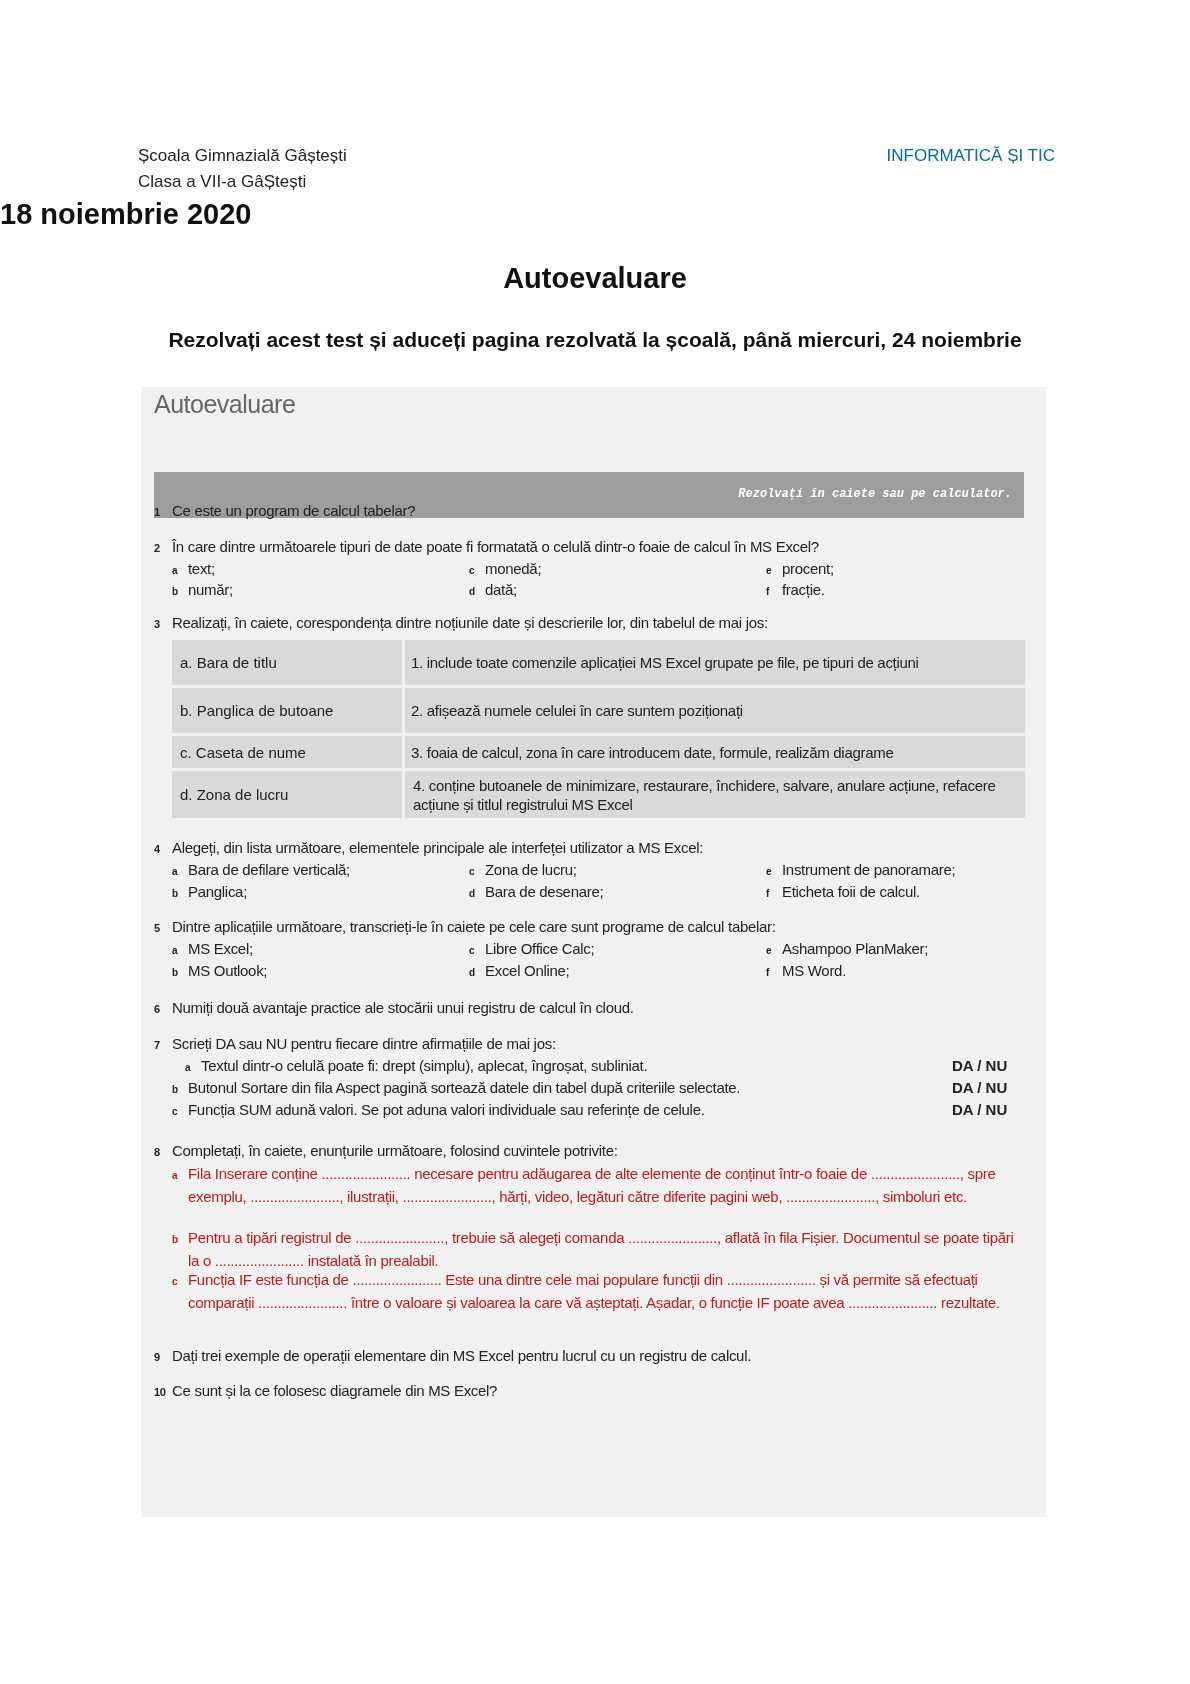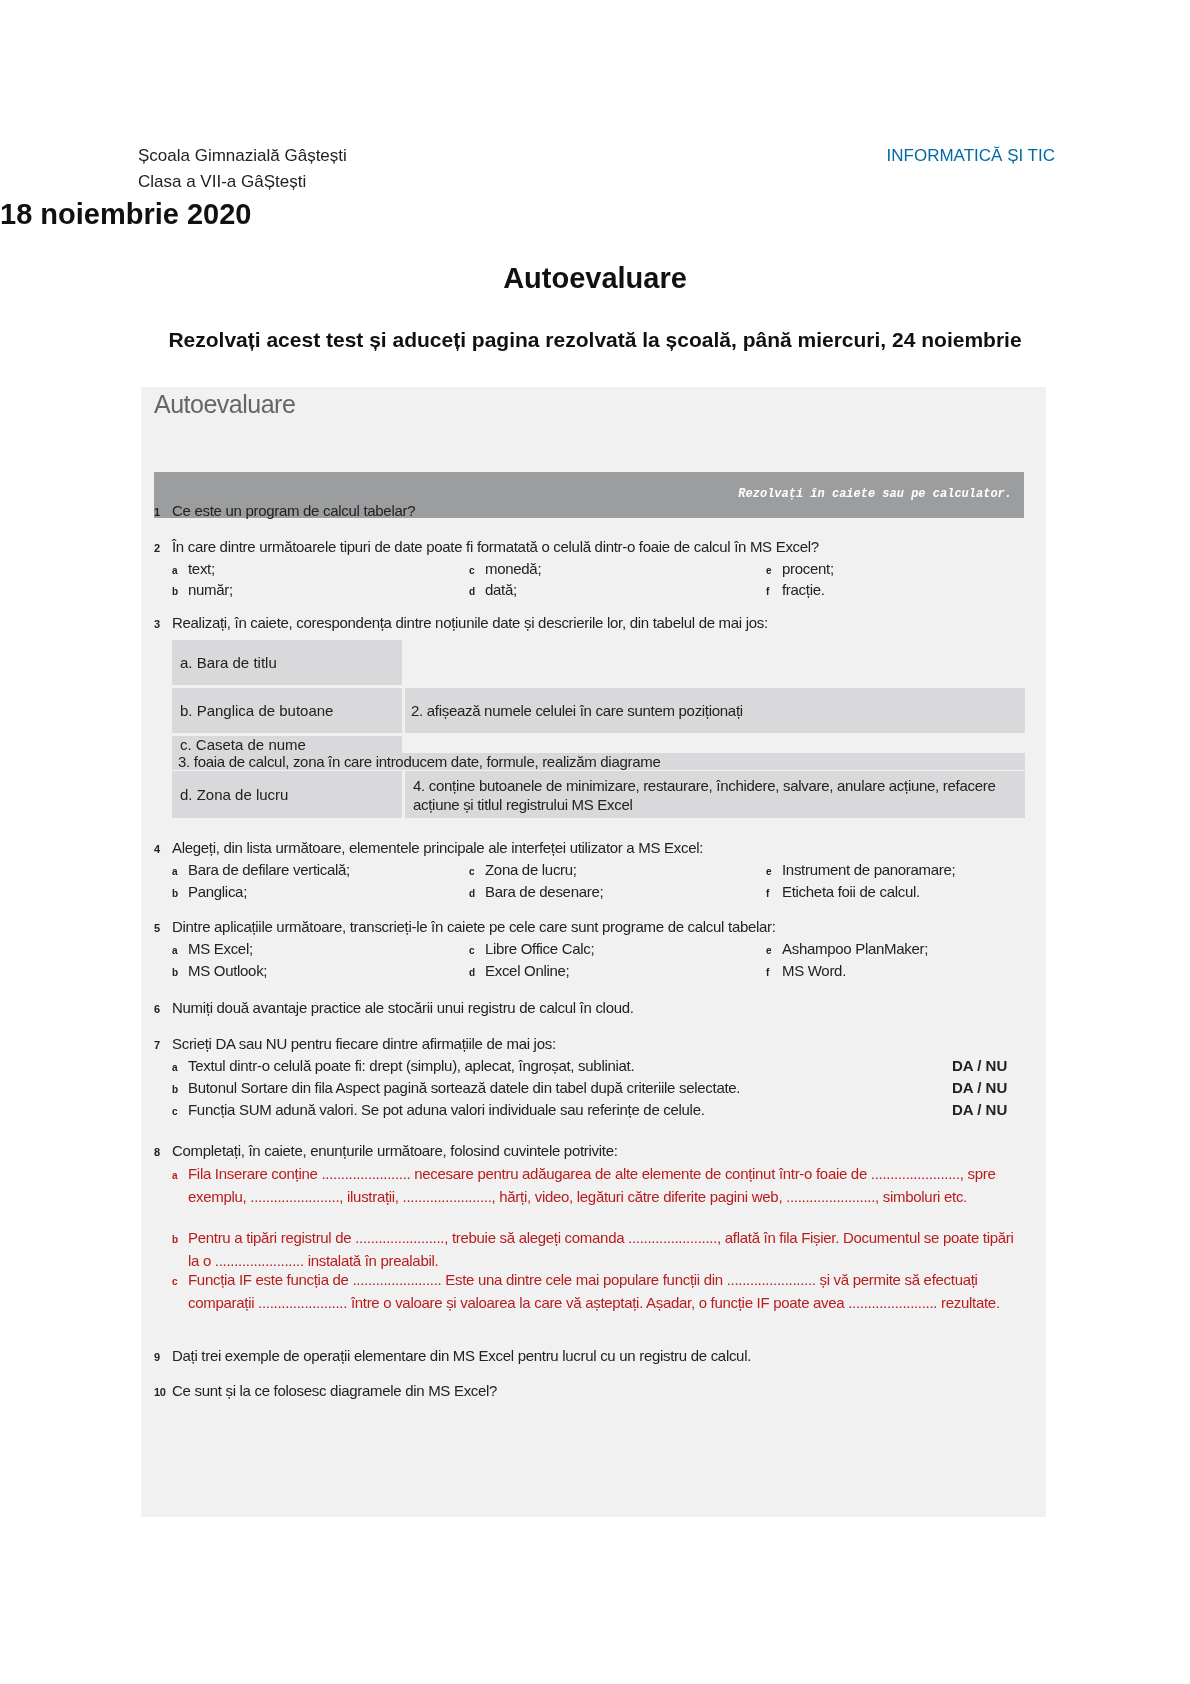--- a/index.html
+++ b/index.html
@@ -59,26 +59,27 @@
   <div class="opt" style="left:328px;top:194px;"><span class="olet">d</span><span>dată;</span></div>
   <div class="opt" style="left:625px;top:173px;"><span class="olet">e</span><span>procent;</span></div>
   <div class="opt" style="left:625px;top:194px;"><span class="olet">f</span><span>fracție.</span></div>
 
   <div class="q" style="top:227px;">
     <span class="qnum">3</span><span>Realizați, în caiete, corespondența dintre noțiunile date și descrierile lor, din tabelul de mai jos:</span>
   </div>
   <div class="tbl" style="top:253px;">
     <div class="tr" style="height:45px;">
       <div class="td1">a.  Bara de titlu</div>
+      <div class="td2">1.  include toate comenzile aplicației MS Excel grupate pe file, pe tipuri de acțiuni</div>
     </div>
     <div class="tr" style="height:45px;justify-content:space-between;">
       <div class="td1">b.  Panglica de butoane</div>
       <div class="td2">2.  afișează numele celulei în care suntem poziționați</div>
     </div>
-    <div class="tr" style="height:32px;flex-direction:column;">
+    <div class="tr" style="height:32px;">
       <div class="td1">c.  Caseta de nume</div>
       <div class="td2">3.  foaia de calcul, zona în care introducem date, formule, realizăm diagrame</div>
     </div>
     <div class="tr" style="height:47px;">
       <div class="td1">d.  Zona de lucru</div>
       <div class="td2" style="white-space:normal;line-height:19px;padding-left:8px;">4.  conține butoanele de minimizare, restaurare, închidere, salvare, anulare acțiune, refacere acțiune și titlul registrului MS Excel</div>
     </div>
   </div>
 
   <div class="q" style="top:452px;">
@@ -101,21 +102,21 @@
   <div class="opt" style="left:625px;top:553px;"><span class="olet">e</span><span>Ashampoo PlanMaker;</span></div>
   <div class="opt" style="left:625px;top:575px;"><span class="olet">f</span><span>MS Word.</span></div>
 
   <div class="q" style="top:612px;">
     <span class="qnum">6</span><span>Numiți două avantaje practice ale stocării unui registru de calcul în cloud.</span>
   </div>
 
   <div class="q" style="top:648px;">
     <span class="qnum">7</span><span>Scrieți DA sau NU pentru fiecare dintre afirmațiile de mai jos:</span>
   </div>
-  <div class="opt" style="left:31px;top:670px;"><span class="olet">a</span><span>Textul dintr-o celulă poate fi: drept (simplu), aplecat, îngroșat, subliniat.</span></div>
+  <div class="opt" style="left:44px;top:670px;"><span class="olet">a</span><span>Textul dintr-o celulă poate fi: drept (simplu), aplecat, îngroșat, subliniat.</span></div>
   <div class="danu" style="top:670px;">DA / NU</div>
   <div class="opt" style="left:31px;top:692px;"><span class="olet">b</span><span>Butonul Sortare din fila Aspect pagină sortează datele din tabel după criteriile selectate.</span></div>
   <div class="danu" style="top:692px;">DA / NU</div>
   <div class="opt" style="left:31px;top:714px;"><span class="olet">c</span><span>Funcția SUM adună valori. Se pot aduna valori individuale sau referințe de celule.</span></div>
   <div class="danu" style="top:714px;">DA / NU</div>
 
   <div class="q" style="top:755px;">
     <span class="qnum">8</span><span>Completați, în caiete, enunțurile următoare, folosind cuvintele potrivite:</span>
   </div>
   <div class="para" style="top:776px;padding-left:16px;box-sizing:border-box;left:31px;width:856px;"><span class="olet">a</span><span>Fila Inserare conține ....................... necesare pentru adăugarea de alte elemente de conținut într-o foaie de ......................., spre exemplu, ......................., ilustrații, ......................., hărți, video, legături către diferite pagini web, ......................., simboluri etc.</span></div>

